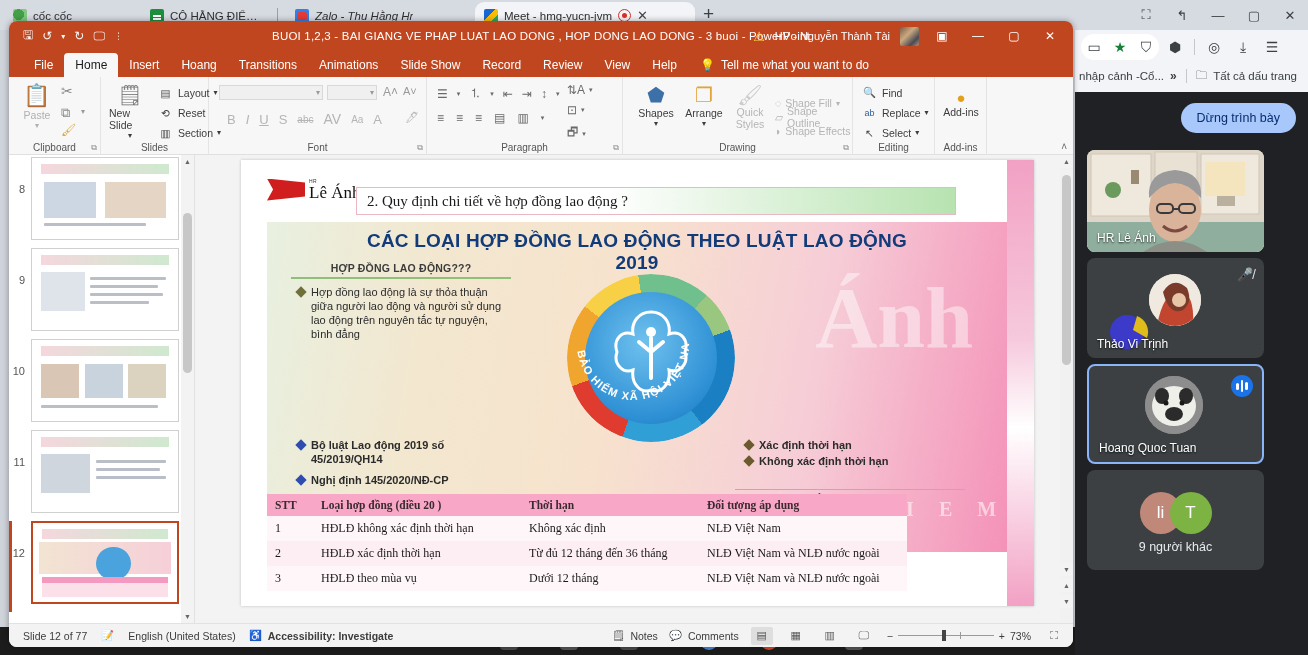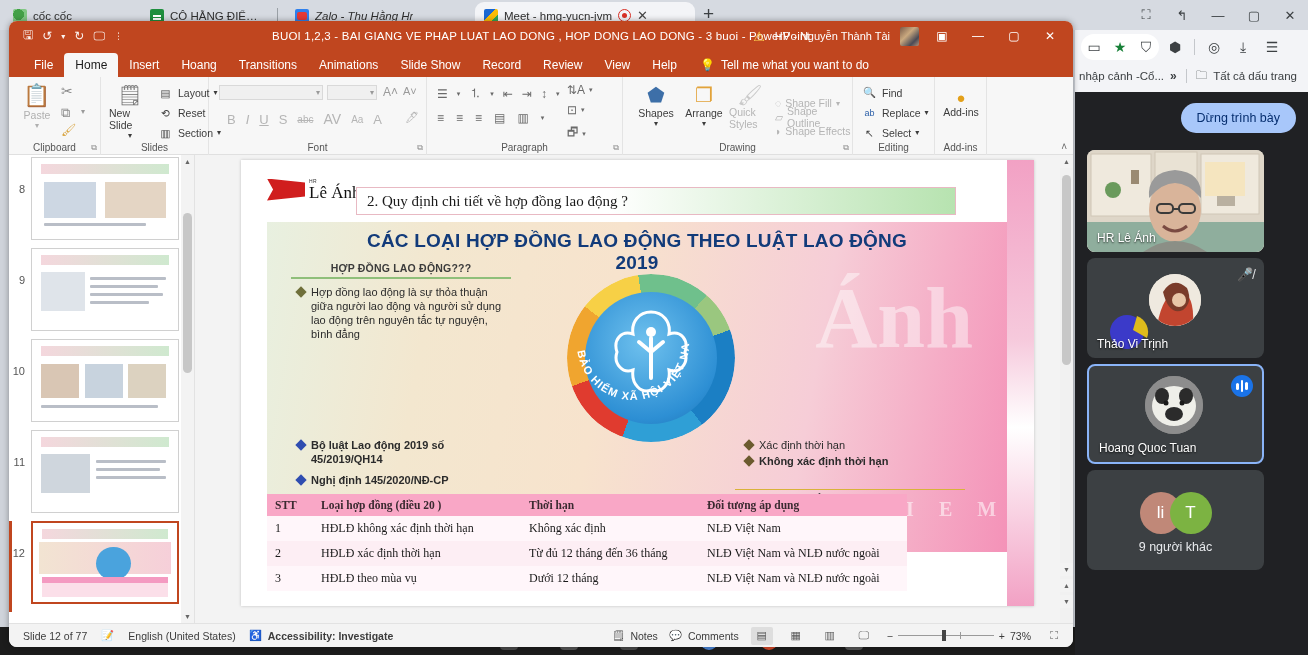--- a/index.html
+++ b/index.html
@@ -439,21 +439,21 @@
           <span>Shapes</span>
           <span style="font-size:8px">▾</span>
         </div>
         <div class="rbig" style="position:absolute; left:58px; top:6px; width:46px;">
           <span style="font-size:20px; color:#e2a33a">❐</span>
           <span>Arrange</span>
           <span style="font-size:8px">▾</span>
         </div>
         <div class="rbig" style="position:absolute; left:106px; top:6px; width:42px; color:#b5b5b5;">
           <span style="font-size:20px; color:#c9c9c9">🖌</span>
-          <span style="text-align:left; line-height:1.1">Quick Styles</span>
+          <span style="text-align:center; line-height:1.1">Quick Styles</span>
         </div>
         <div class="rrow dim" style="position:absolute; left:152px; top:20px;justify-content:center;">
           <span>◌</span>
           <span>Shape Fill</span>
           <span style="font-size:8px">▾</span>
         </div>
         <div class="rrow dim" style="position:absolute; left:152px; top:28px;">
           <span>▱</span>
           <span>Shape Outline</span>
         </div>
@@ -634,21 +634,21 @@
                   </div>
               </div>
               <div class="co-line" style="background:#2f8fd0; margin:8px 0 3px 0;"></div>
               <div class="co-label" style="text-align:center">PHÁP LÝ</div>
             </div>
 
             <div class="callout" style="left: 468px; top: 216px; width: 230px;">
               <div class="co-items" style="padding-left:10px;">
                 <div class="co-item">
                     <span class="dia" style="background:#6b5a2e"></span>
-                  <span style="font-weight:normal">Xác định thời hạn</span>
+                  <span style="font-weight:bold">Xác định thời hạn</span>
                   </div>
                 <div class="co-item">
                     <span class="dia" style="background:#6b5a2e"></span>
                   <span style="font-weight:bold">Không xác định thời hạn</span>
                   </div>
               </div>
               <div class="co-line" style="background:#d9b23a; margin:20px 0 3px 0;"></div>
               <div class="co-label" style="text-align:center">CÁC LOẠI HĐLĐ</div>
             </div>
           </div>

